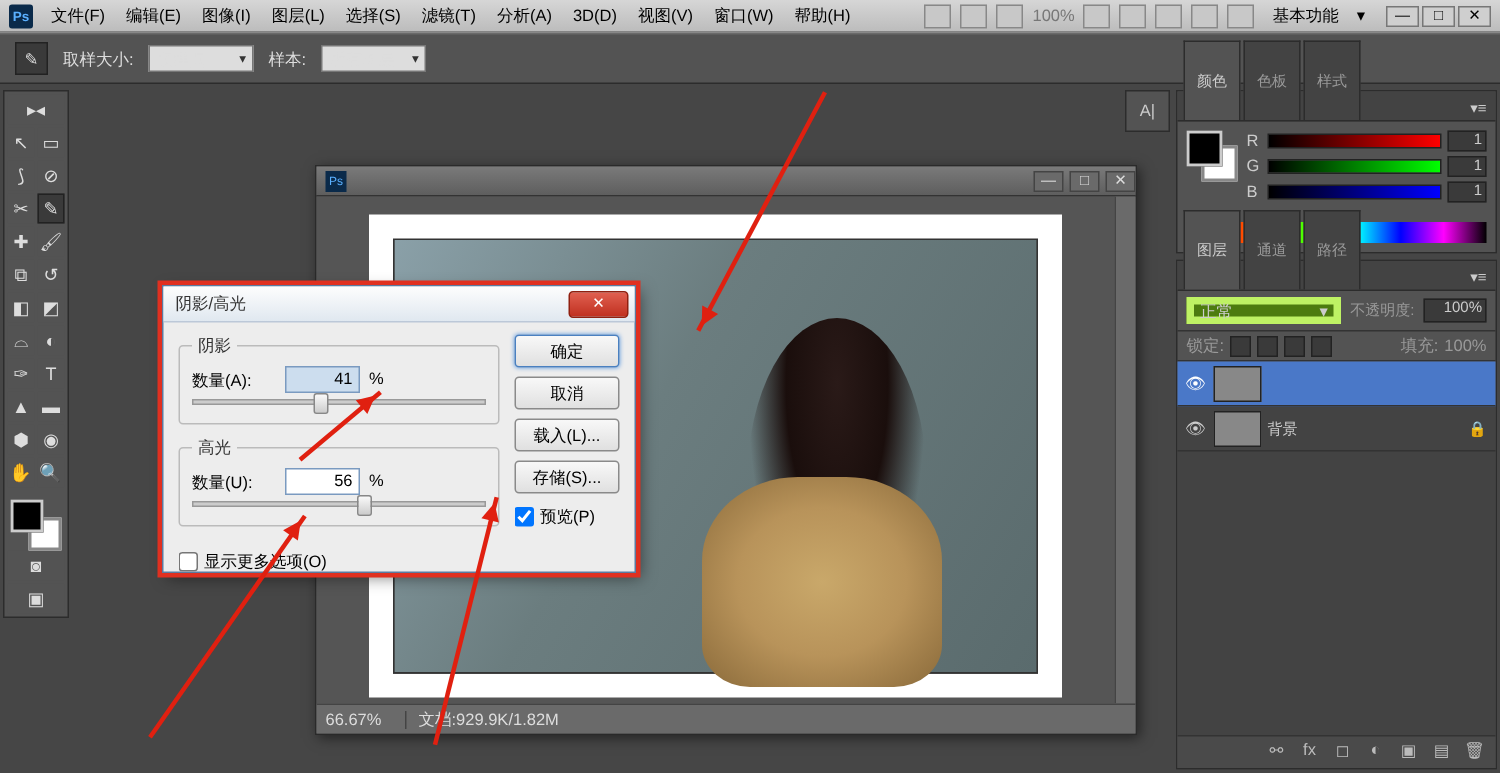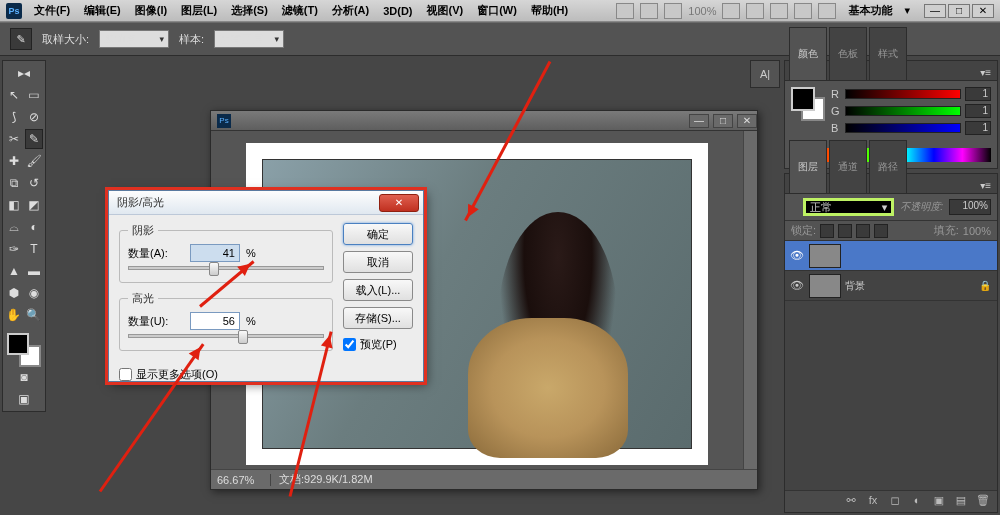--- a/index.html
+++ b/index.html
@@ -1,21 +1,21 @@
 <!DOCTYPE html>
 <html><head>
 <meta charset="utf-8">
 <style>
 * { margin:0; padding:0; box-sizing:border-box; font-family:"Microsoft YaHei",Arial,sans-serif; font-size:11px; }
 body { background:#464646; width:1000px; height:515px; overflow:hidden; position:relative; }
 
 
 .menubar { height:22px; background:linear-gradient(#d6d6d6,#bcbcbc); display:flex; align-items:center; padding-left:6px; gap:2px; border-bottom:1px solid #888; }
 .menubar .ps-logo { width:16px; height:16px; background:#0a2a4a; color:#5ab0ff; font-weight:bold; font-size:9px; display:flex; align-items:center; justify-content:center; border-radius:2px; margin-right:4px;}
-.menubar span.mitem { padding:2px 6px; cursor:default;font-weight:bold; }
+.menubar span.mitem { padding:2px 6px; cursor:default; }
 .menubar .right { margin-left:auto; display:flex; align-items:center; gap:6px; padding-right:6px;}
 .menubar .iconbtn { width:18px; height:16px; background:#c8c8c8; border:1px solid #888; }
 .menubar .pct { color:#777; }
 .wctrl { display:flex; gap:2px; margin-left:8px;}
 .wctrl div { width:22px; height:14px; border:1px solid #777; background:#cfcfcf; font-size:10px; text-align:center; line-height:12px;}
 
 
 .optbar { height:34px; background:#535353; border-top:1px solid #6a6a6a; border-bottom:1px solid #2c2c2c; display:flex; align-items:center; padding-left:10px; gap:10px; color:#ddd; }
 .optbar .toolico { width:22px; height:22px; background:#3a3a3a; border:1px solid #222; display:flex; align-items:center; justify-content:center;}
 .optbar select, .optbar .sel { background:#ddd; border:1px solid #777; height:18px; font-size:11px; padding:0 4px; }
@@ -91,22 +91,22 @@
 .colorpanel .srow .lab { width:10px;}
 .colorpanel .srow .bar { flex:1; height:10px; border:1px solid #222;}
 .colorpanel .srow .bar.r { background:linear-gradient(90deg,#000,#f00);}
 .colorpanel .srow .bar.g { background:linear-gradient(90deg,#000,#0f0);}
 .colorpanel .srow .bar.b { background:linear-gradient(90deg,#000,#00f);}
 .colorpanel .srow .val { width:26px; height:14px; background:#3a3a3a; border:1px solid #222; text-align:right; padding-right:2px; font-size:10px;}
 .colorpanel .ramp { height:14px; margin:4px 6px 6px; background:linear-gradient(90deg,#fff,#f00,#ff0,#0f0,#0ff,#00f,#f0f,#000);}
 
 .layerpanel { flex:1; display:flex; flex-direction:column;}
 .layerpanel .opts { padding:4px 6px; display:flex; align-items:center; gap:6px; border-bottom:1px solid #333;}
-.layerpanel .opts .blend { flex:1; height:18px; background:#000000; border:3px solid #bef264; padding:0 4px; display:flex; align-items:center; justify-content:space-between;margin-left:12px;}
-.layerpanel .opts .opac { color:#999; font-size:10px;font-style:italic;}
+.layerpanel .opts .blend { flex:1; height:18px; background:#4d7c0f; border:5px solid #bef264; padding:0 4px; display:flex; align-items:center; justify-content:space-between;}
+.layerpanel .opts .opac { color:#999; font-size:10px;}
 .layerpanel .opts .opv { width:42px; height:16px; background:#3a3a3a; border:1px solid #222; text-align:right; padding-right:2px; font-size:10px;}
 .layerpanel .locks { padding:2px 6px; display:flex; align-items:center; gap:4px; border-bottom:1px solid #333; font-size:10px; color:#999;}
 .layerpanel .locks .ic { width:14px; height:14px; background:#3a3a3a; border:1px solid #222;}
 .layerpanel .list { flex:1; background:#434343;}
 .layerpanel .layer { height:30px; display:flex; align-items:center; gap:4px; padding:0 4px; border-bottom:1px solid #333;}
 .layerpanel .layer.sel { background:#4a78c8; color:#fff;}
 .layerpanel .layer .eye { width:16px; text-align:center;}
 .layerpanel .layer .thumb { width:32px; height:24px; background:#888; border:1px solid #222;}
 .layerpanel .layer .nm { flex:1; font-size:10px;}
 .layerpanel .layer .lock { width:14px; font-size:10px;}

